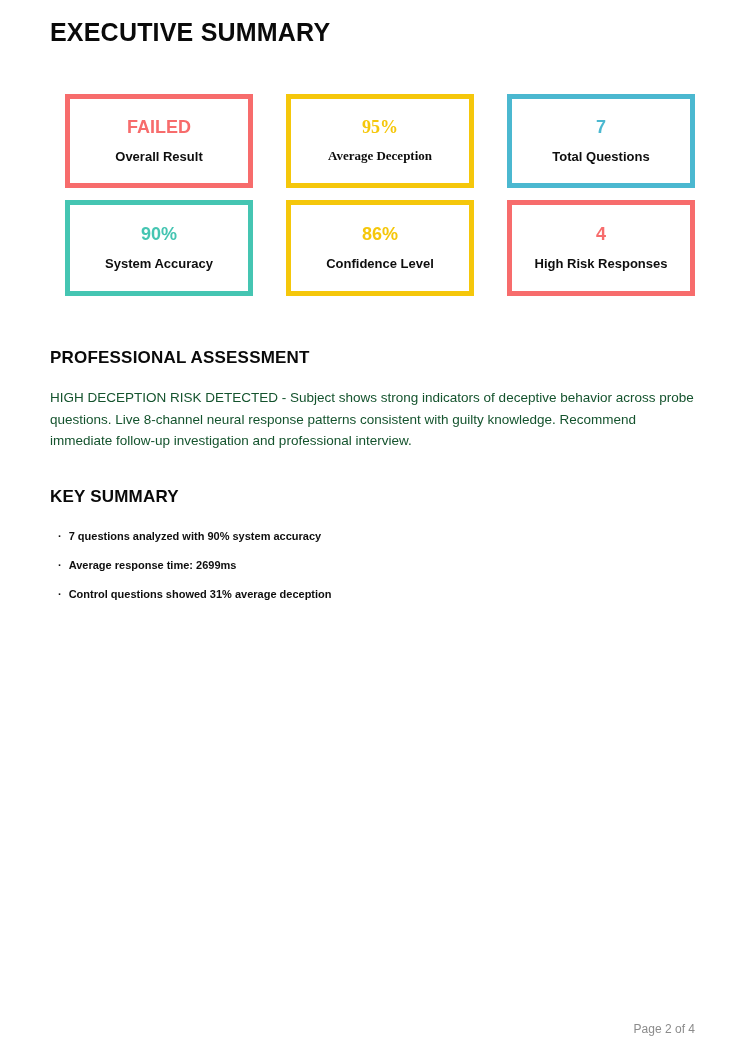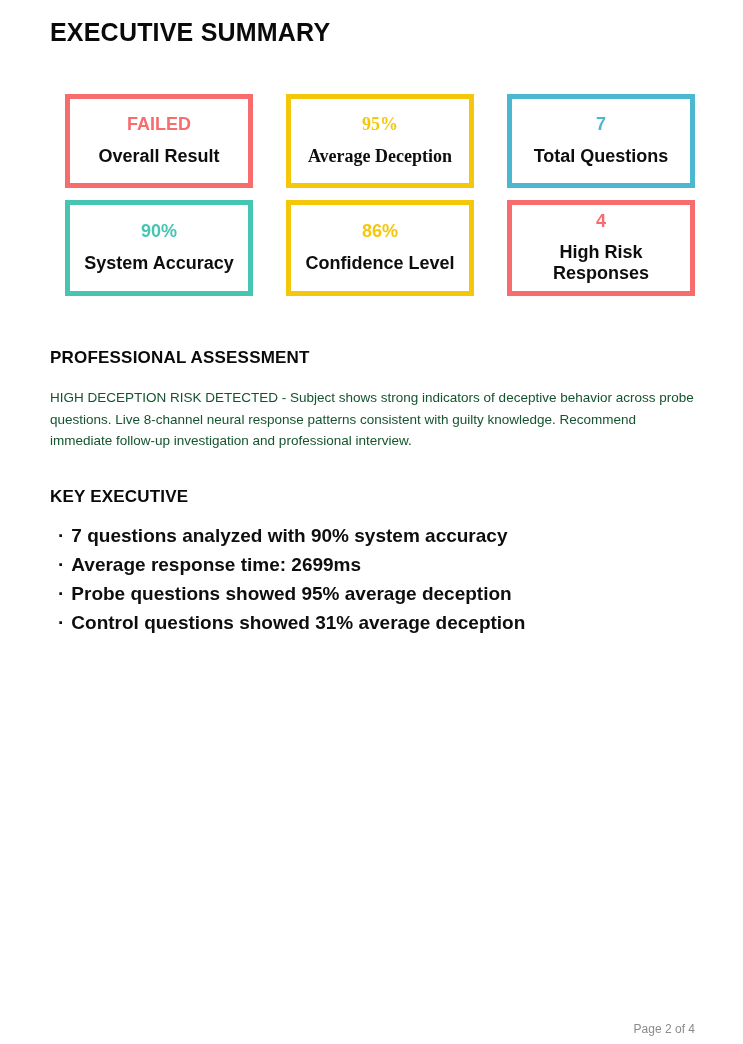--- a/index.html
+++ b/index.html
@@ -44,21 +44,21 @@
     padding: 6px 8px;
     margin-left: 17px;
   }
   .stat-value {
     font-size: 18px;
     font-weight: 700;
     line-height: 1.1;
   }
   .stat-label {
     margin-top: 11px;
-    font-size: 18px;
+    font-size: 13px;
     font-weight: 700;
     color: #0e0e0e;
   }
   .section { margin: 0 48px 0 50px; }
   .section-heading {
     font-size: 17px;
     font-weight: 700;
     color: #0a0a0a;
     letter-spacing: 0.2px;
   }
@@ -70,21 +70,21 @@
     line-height: 21.5px;
     color: #14532d;
     max-width: 645px;
   }
   .section-kf { margin-top: 35px; }
   .findings-list {
     list-style: none;
     margin-top: 22px;
   }
   .findings-list li {
-    font-size: 19px;
+    font-size: 11px;
     font-weight: 700;
     color: #0e0e0e;
     line-height: 14px;
     margin-bottom: 15px;
     padding-left: 8px;
   }
   .findings-list li::before {
     content: "\00B7";
     font-weight: 700;
     margin-right: 7px;
@@ -138,24 +138,23 @@
     </div>
 
   </div>
 
   <div class="section section-pa">
     <h2 class="section-heading">PROFESSIONAL ASSESSMENT</h2>
     <p class="section-body">HIGH DECEPTION RISK DETECTED - Subject shows strong indicators of deceptive behavior across probe questions. Live 8-channel neural response patterns consistent with guilty knowledge. Recommend immediate follow-up investigation and professional interview.</p>
   </div>
 
   <div class="section section-kf">
-    <h2 class="section-heading">KEY EXECUTIVE</h2>
+    <h2 class="section-heading">KEY SUMMARY</h2>
     <ul class="findings-list">
       <li>7 questions analyzed with 90% system accuracy</li>
       <li>Average response time: 2699ms</li>
-      <li>Probe questions showed 95% average deception</li>
       <li>Control questions showed 31% average deception</li>
     </ul>
   </div>
 
   <div class="page-footer">Page 2 of 4</div>
 
 </div>
 
 </body></html>

